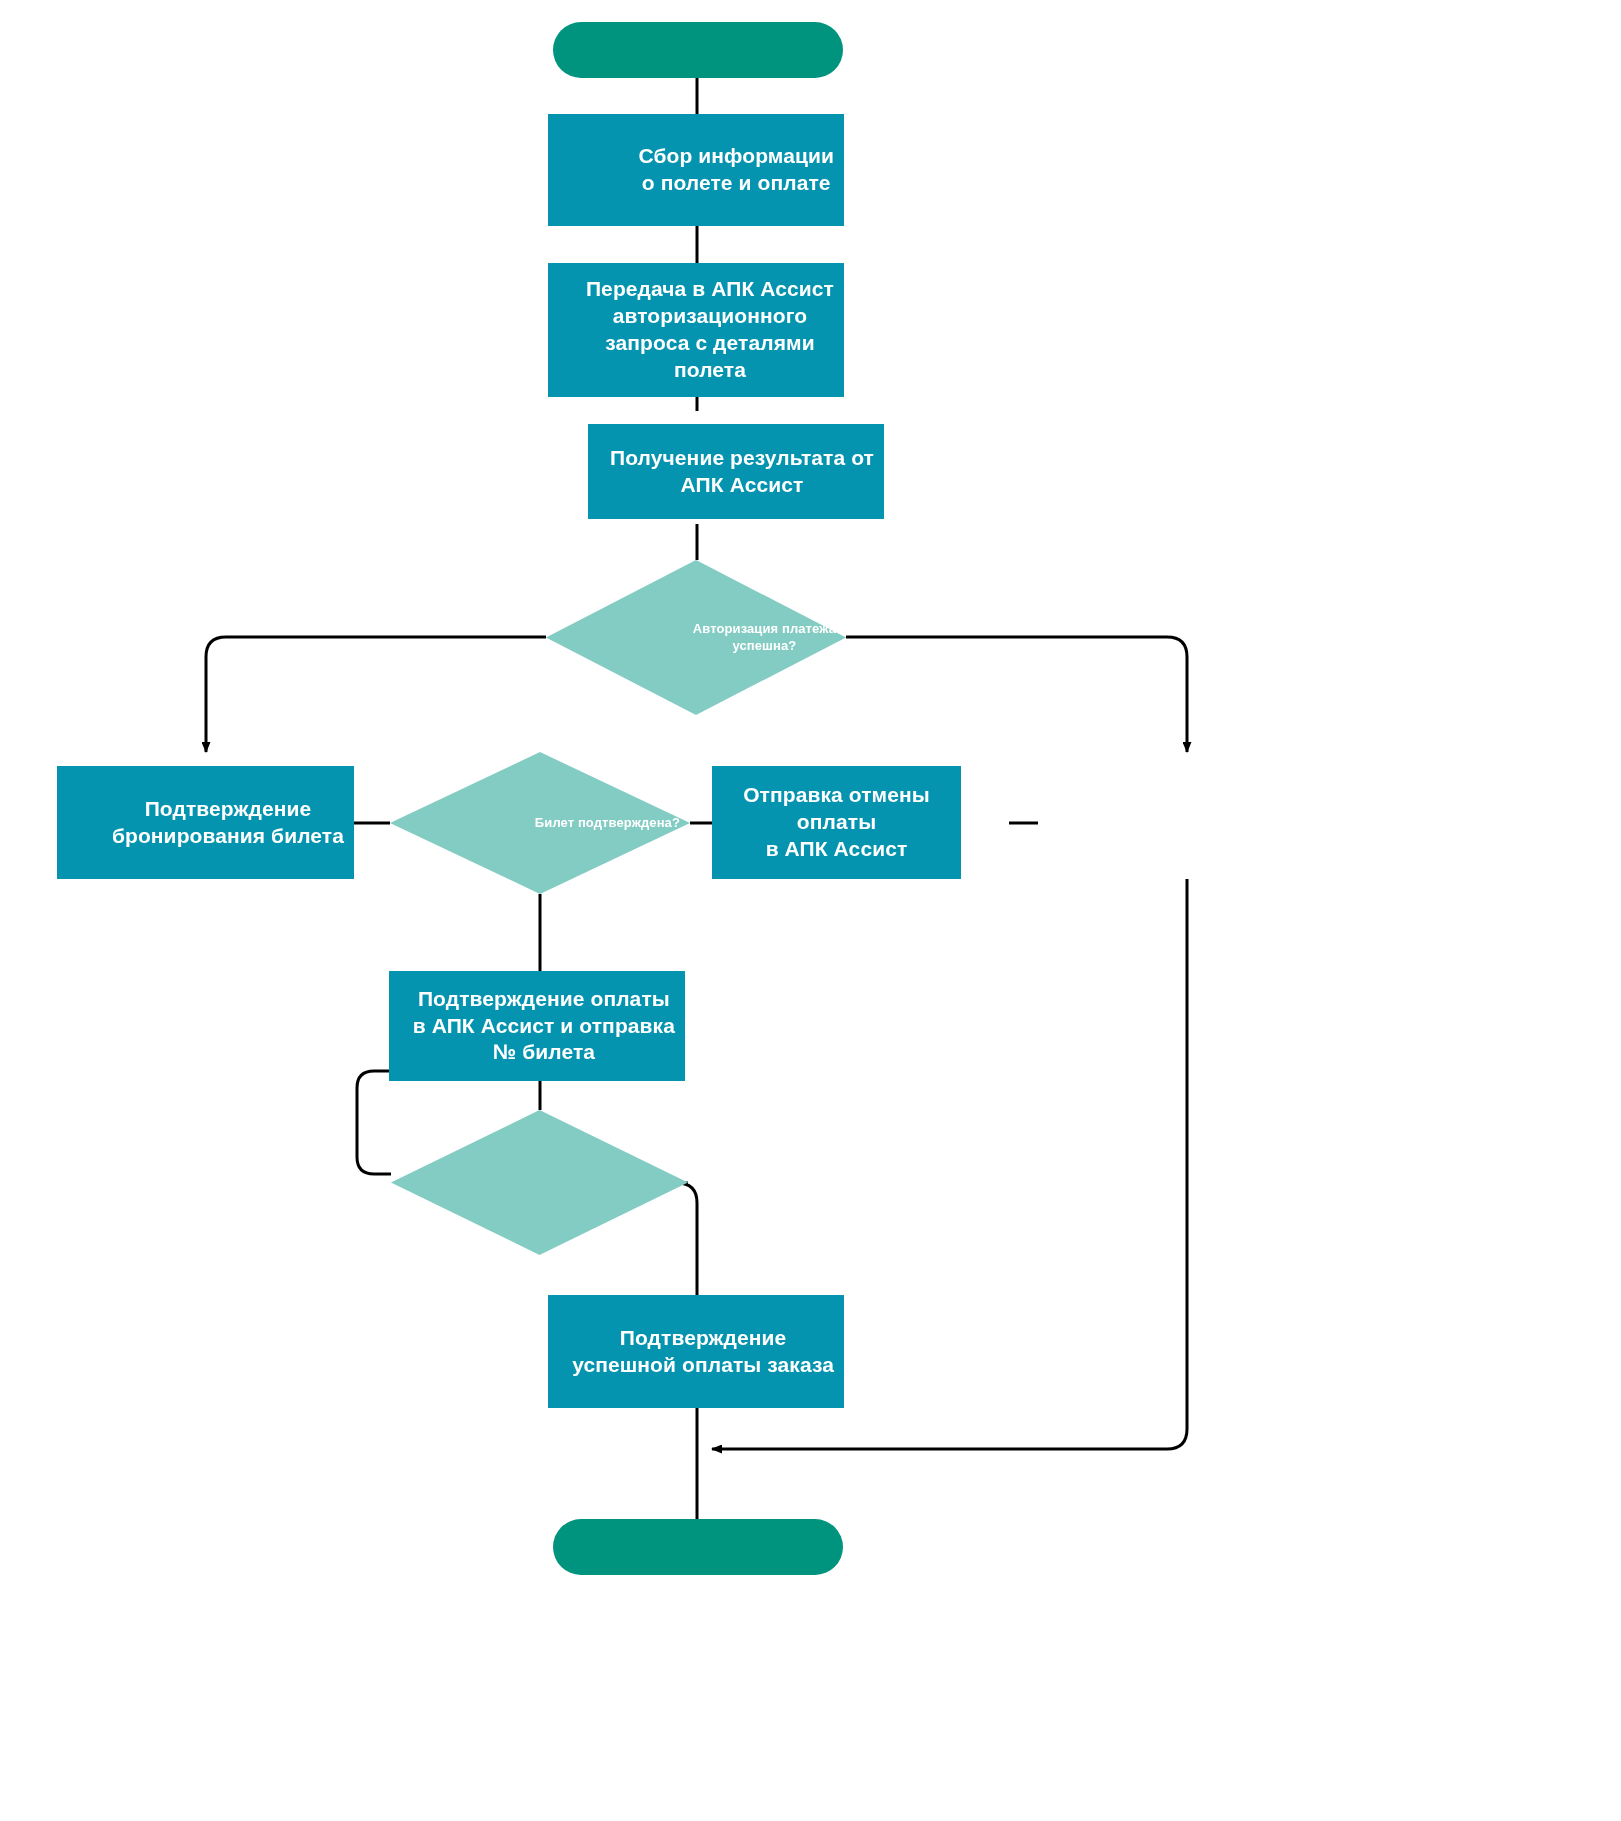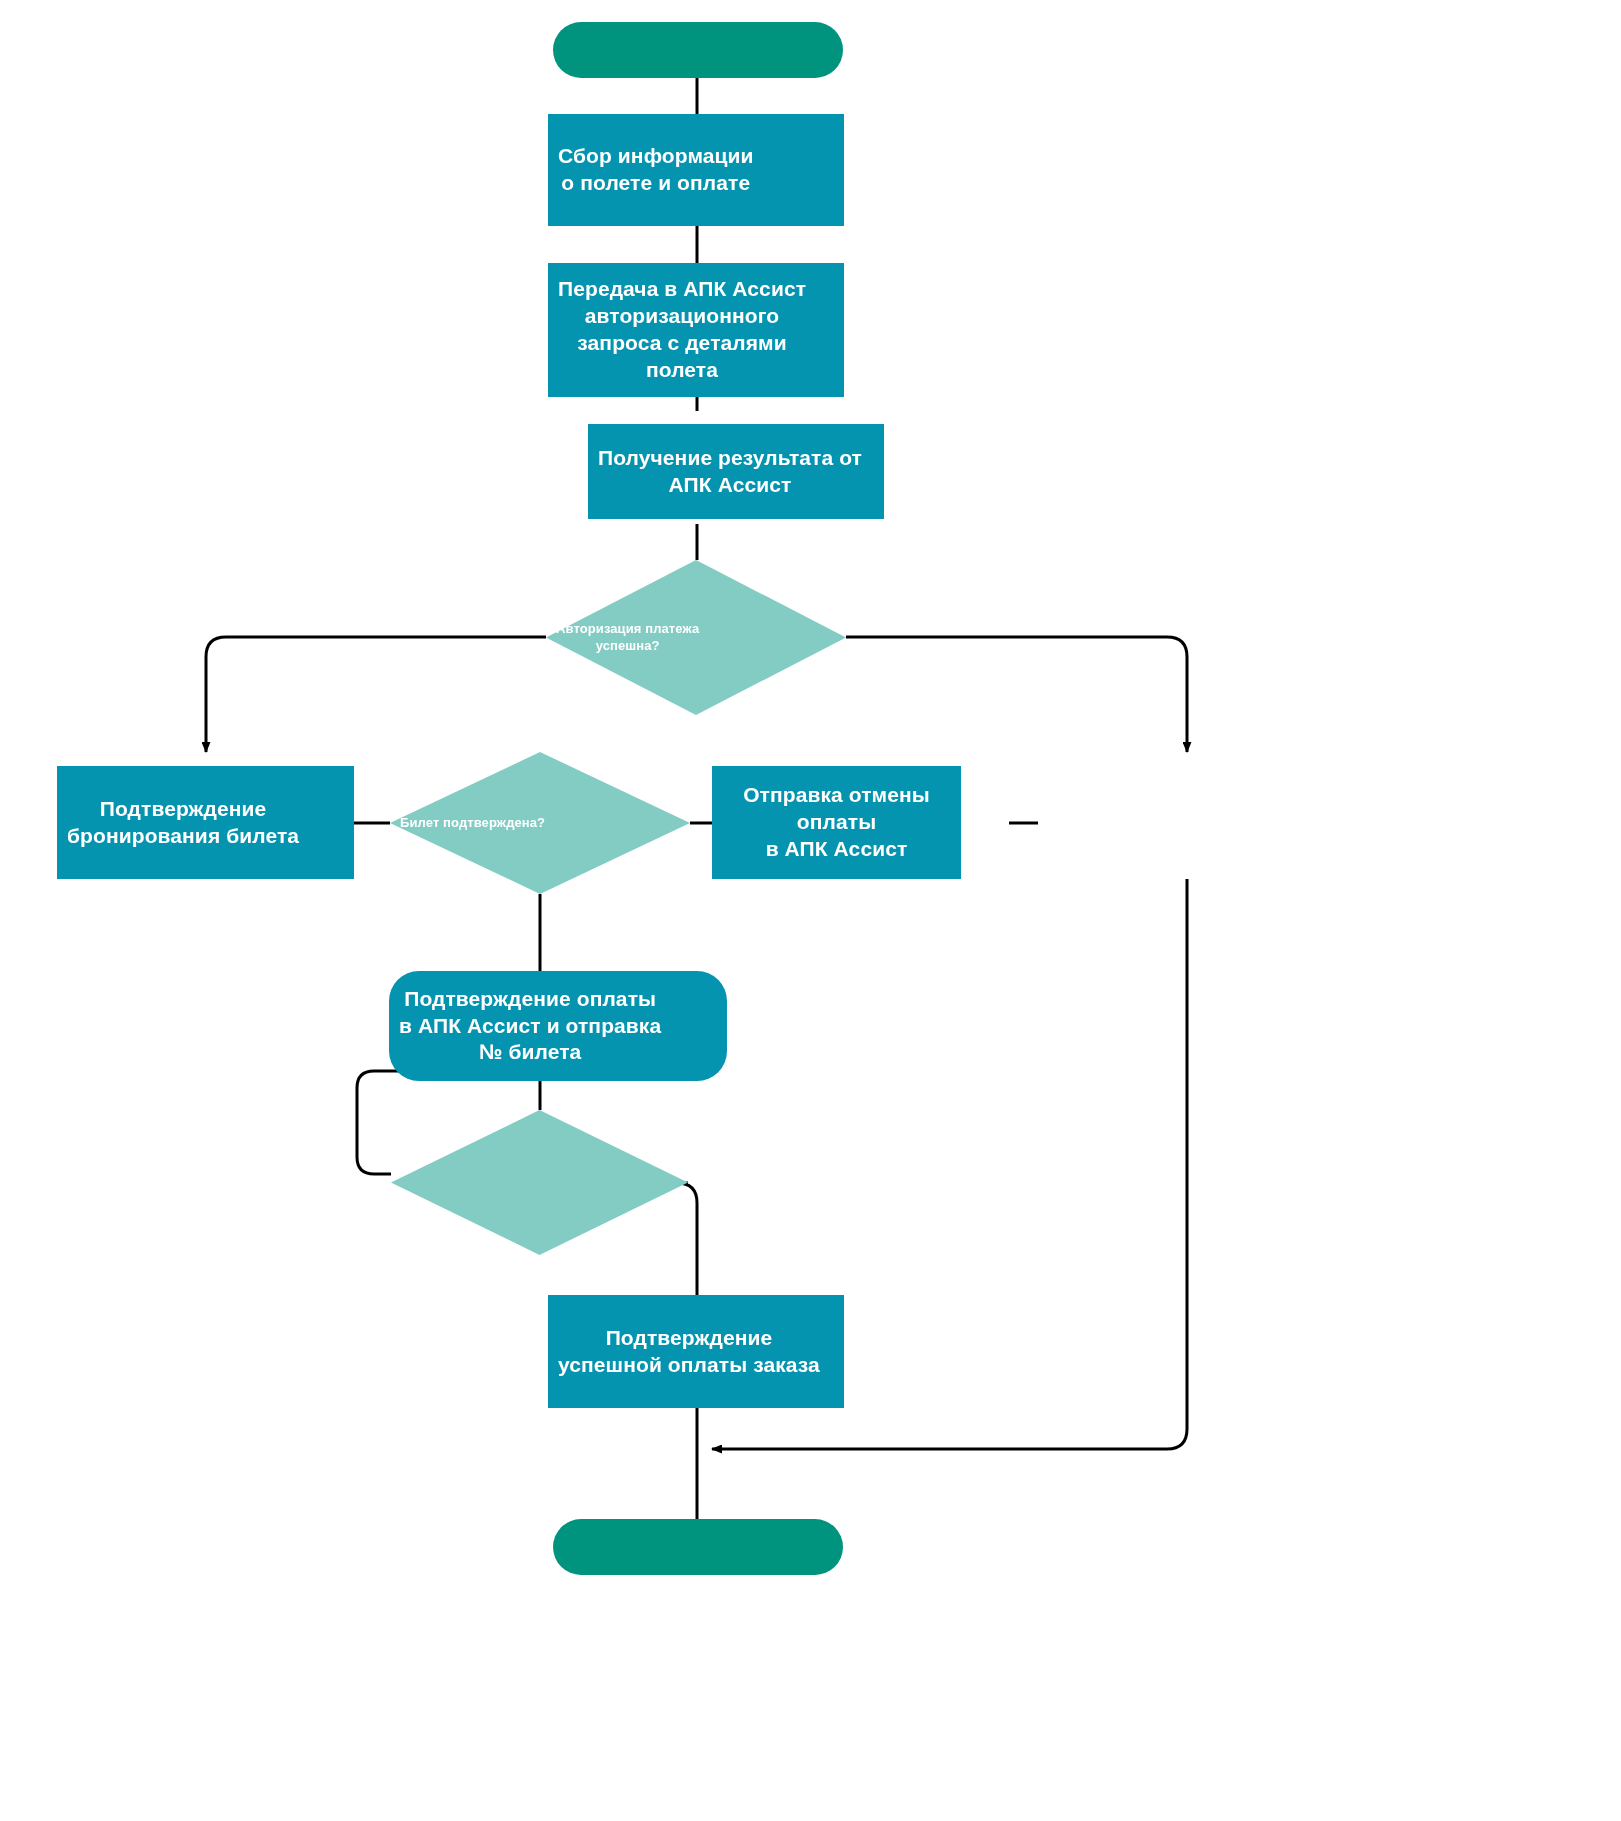--- a/index.html
+++ b/index.html
@@ -22,21 +22,21 @@
     left: 0;
     top: 0;
     width: 1621px;
     height: 1821px;
   }
   .node {
     position: absolute;
     box-sizing: border-box;
     display: flex;
     align-items: center;
-    justify-content: flex-start;
+    justify-content: flex-end;
     text-align: center;
     color: #ffffff;
     font-weight: bold;
     line-height: 1.28;
     letter-spacing: 0.1px;
     z-index: 2;
   }
   .node .label {
     white-space: pre-line;
     padding: 0 10px;
@@ -163,21 +163,21 @@
     <span class="diamond-shape"></span>
     <span class="label">Билет подтверждена?</span>
   </div>
 
   <div class="node process" style="left:712px; top:766px; width:249px; height:113px;">
     <span class="label">Отправка отмены оплаты
 в АПК Ассист</span>
   </div>
 
 
-  <div class="node process" style="left:389px; top:971px; width:338px; height:110px;border-radius:30px;">
+  <div class="node process" style="left:389px; top:971px; width:296px; height:110px;">
     <span class="label">Подтверждение оплаты
 в АПК Ассист и отправка
 № билета</span>
   </div>
 
   <div class="node decision" style="left:391px; top:1110px; width:297px; height:145px;">
     <span class="diamond-shape"></span>
   </div>
 
   <div class="node process" style="left:548px; top:1295px; width:296px; height:113px;">

